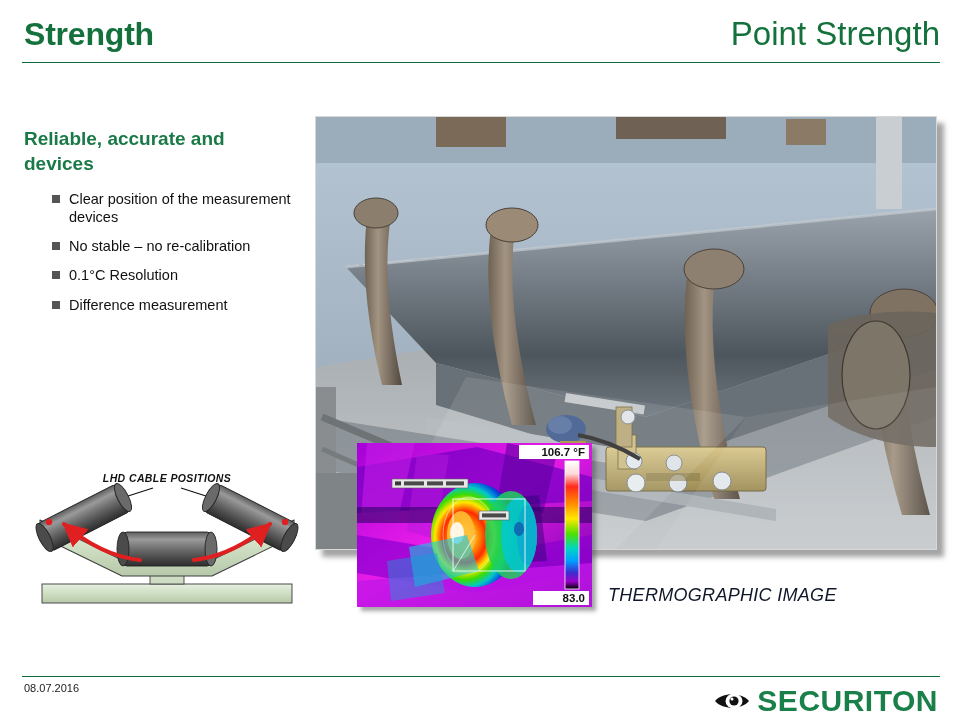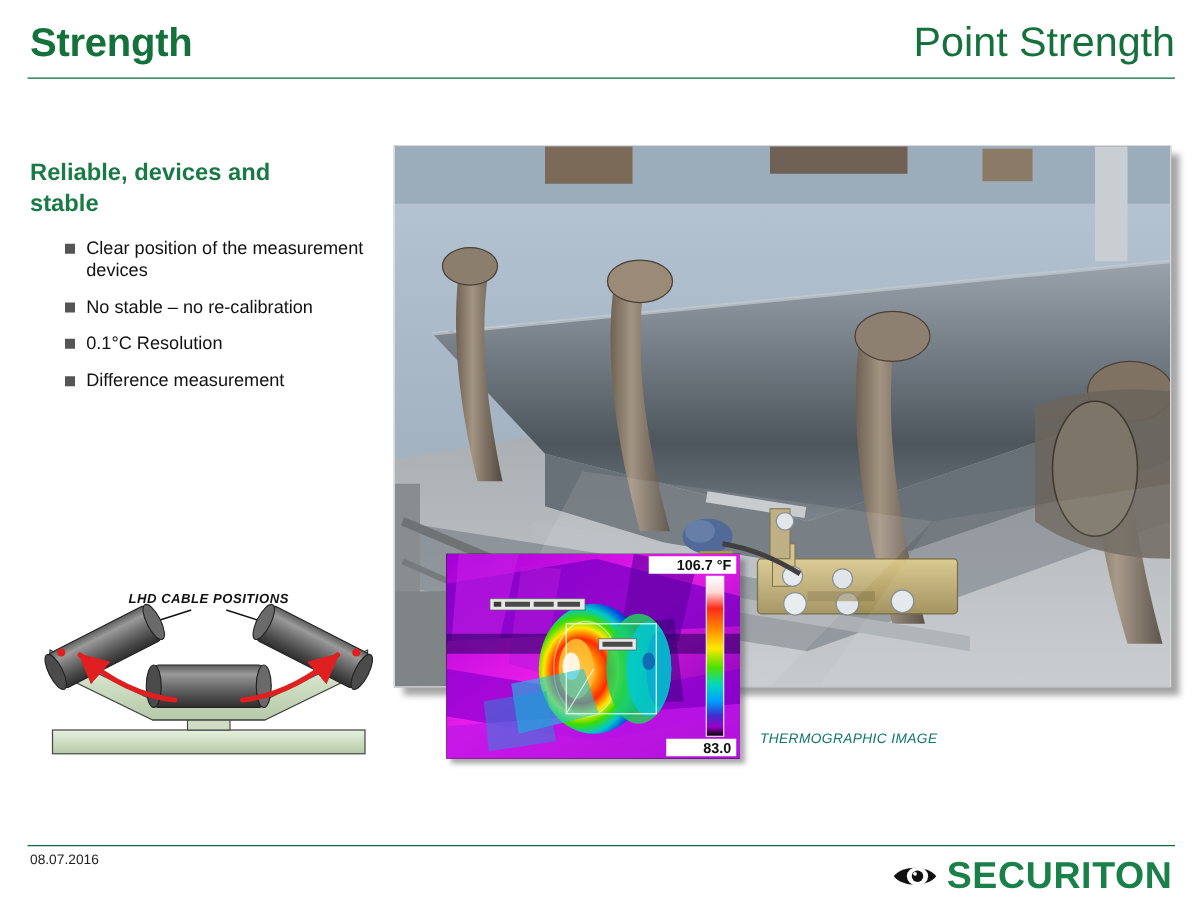--- a/index.html
+++ b/index.html
@@ -44,21 +44,21 @@
 
   
   .thermo{
     position:absolute;left:357px;top:443px;width:235px;height:164px;
     box-shadow:4px 4px 4px rgba(80,80,80,.5);
     overflow:hidden;background:#000;
   }
   .thermo svg{display:block;width:100%;height:100%;}
   .thermo-cap{
     position:absolute;left:608px;top:585px;
-    font-size:11px;font-style:italic;color:#0f766e;letter-spacing:.3px;
+    font-size:18px;font-style:italic;color:#0f172a;letter-spacing:.3px;
   }
 
   
   .diagram{position:absolute;left:22px;top:462px;width:290px;height:160px;}
   .diagram svg{display:block;width:100%;height:100%;}
 
   
   .ftr-rule{position:absolute;left:22px;right:20px;top:676px;height:1px;background:#0E6A3A;}
   .ftr-date{position:absolute;left:24px;top:682px;font-size:11px;color:#222;}
   .logo{position:absolute;right:22px;top:684px;display:flex;align-items:center;}
@@ -66,21 +66,21 @@
 </style>
 </head>
 <body>
 
 <div class="slide">
 
   <div class="hdr-left">Strength</div>
   <div class="hdr-right">Point Strength</div>
   <div class="hdr-rule"></div>
 
-  <div class="subhead">Reliable, devices and stable</div>
+  <div class="subhead">Reliable, accurate and devices</div>
 
   <div class="bullets">
     <div class="bullet">
       <span class="bsq"></span>
       <span class="btxt">Clear position of the measurement devices</span>
     </div>
     <div class="bullet">
       <span class="bsq"></span>
       <span class="btxt">No stable – no re-calibration</span>
     </div>

